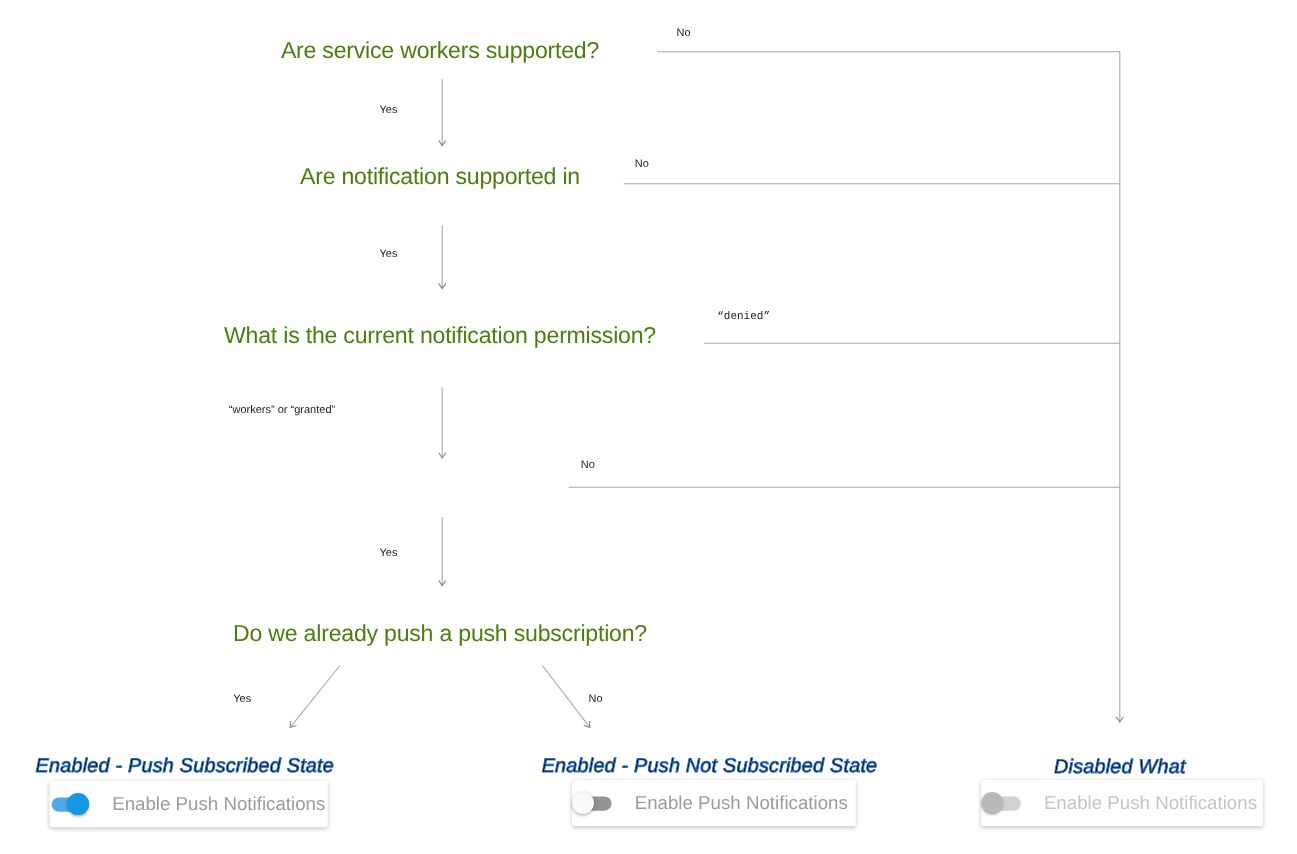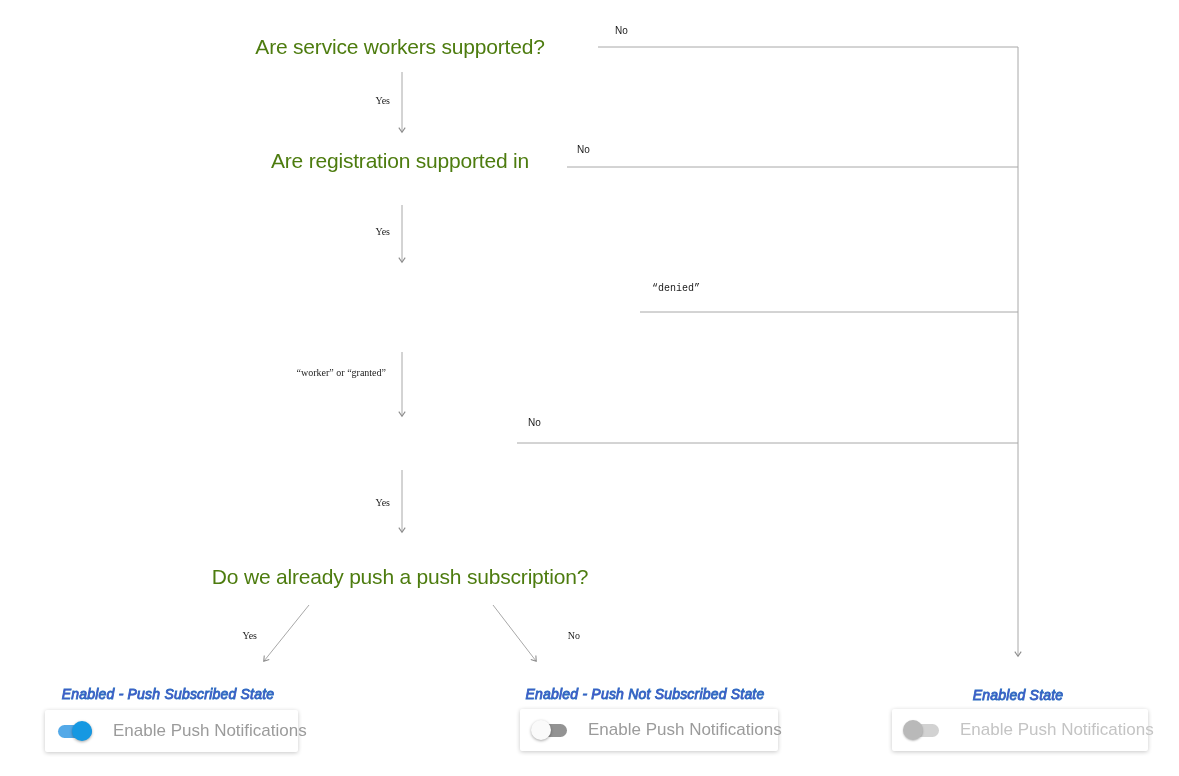--- a/index.html
+++ b/index.html
@@ -15,36 +15,36 @@
     position:absolute;left:150px;width:500px;
     text-align:center;
     font-size:21px;line-height:29px;letter-spacing:-0.2px;
     color:#4d7c0f;
   }
   .edge-label{
     position:absolute;
     font-size:10px;color:#1b1b1b;
     white-space:nowrap;
   }
-  .edge-center{text-align:right;font-family:Liberation Serif, serif;}
+  .edge-center{text-align:left;}
   .state-label{
     position:absolute;
     text-align:center;
-    font-size:14px;font-style:italic;
-    color:#6d28d9;
+    font-size:18px;font-style:italic;
+    color:#000000;
     -webkit-text-stroke:0.9px #2d6fc0;
     letter-spacing:0.2px;
     white-space:nowrap;
   }
   .card{
     position:absolute;height:42px;
     background:#ffffff;border-radius:2px;
     box-shadow:0 1px 4px rgba(0,0,0,0.22);
     display:flex;align-items:center;
-    padding-left:11px;box-sizing:border-box;
+    box-sizing:border-box;
   }
   .card-text{
     margin-left:19px;
     font-size:17px;color:#9b9b9b;
     white-space:nowrap;
   }
   .card.disabled .card-text{color:#c4c4c4;}
   .toggle{position:relative;width:38px;height:20px;flex:0 0 auto;}
   .toggle .track{
     position:absolute;left:2px;top:4px;
@@ -84,34 +84,35 @@
       <path d="M402,352 V416" marker-end="url(#arrow)"></path>
       <path d="M402,470 V532" marker-end="url(#arrow)"></path>
       <path d="M309,605 L264,661" marker-end="url(#arrow)"></path>
       <path d="M493,605 L536,661" marker-end="url(#arrow)"></path>
     </g>
   </svg>
 
   <div class="question" style="top:32px;">Are service workers supported?</div>
 
   <div class="question" style="top:146px;">
-    <div>Are registration supported in</div>
+    <div>Are notification supported in</div>
   </div>
 
+  <div class="question" style="top:291px;">What is the current notification permission?</div>
 
 
   <div class="question" style="top:562px;">Do we already push a push subscription?</div>
 
   <div class="edge-label edge-center" style="left:345px;top:95px;width:45px;">Yes</div>
   <div class="edge-label" style="left:615px;top:25px;">No</div>
 
   <div class="edge-label edge-center" style="left:345px;top:226px;width:45px;">Yes</div>
   <div class="edge-label" style="left:577px;top:144px;">No</div>
 
-  <div class="edge-label edge-center" style="left:208px;top:367px;width:178px;">“worker” or “granted”</div>
+  <div class="edge-label edge-center" style="left:208px;top:367px;width:178px;">“workers” or “granted”</div>
   <div class="edge-label" style="left:652px;top:283px;font-family:Liberation Mono, monospace;">“denied”</div>
 
   <div class="edge-label edge-center" style="left:345px;top:497px;width:45px;">Yes</div>
   <div class="edge-label" style="left:528px;top:417px;">No</div>
 
   <div class="edge-label edge-center" style="left:212px;top:630px;width:45px;">Yes</div>
   <div class="edge-label edge-center" style="left:535px;top:630px;width:45px;">No</div>
 
   <div class="state-label" style="left:20px;top:686px;width:296px;">Enabled - Push Subscribed State</div>
   <div class="card" style="left:45px;top:710px;width:253px;">
@@ -124,21 +125,21 @@
 
   <div class="state-label" style="left:480px;top:686px;width:330px;">Enabled - Push Not Subscribed State</div>
   <div class="card" style="left:520px;top:709px;width:258px;">
     <div class="toggle off">
       <div class="track"></div>
       <div class="thumb"></div>
     </div>
     <div class="card-text">Enable Push Notifications</div>
   </div>
 
-  <div class="state-label" style="left:918px;top:687px;width:200px;">Enabled State</div>
+  <div class="state-label" style="left:918px;top:687px;width:200px;">Disabled What</div>
   <div class="card disabled" style="left:892px;top:709px;width:256px;">
     <div class="toggle disabled">
       <div class="track"></div>
       <div class="thumb"></div>
     </div>
     <div class="card-text">Enable Push Notifications</div>
   </div>
 
 </div>
 

